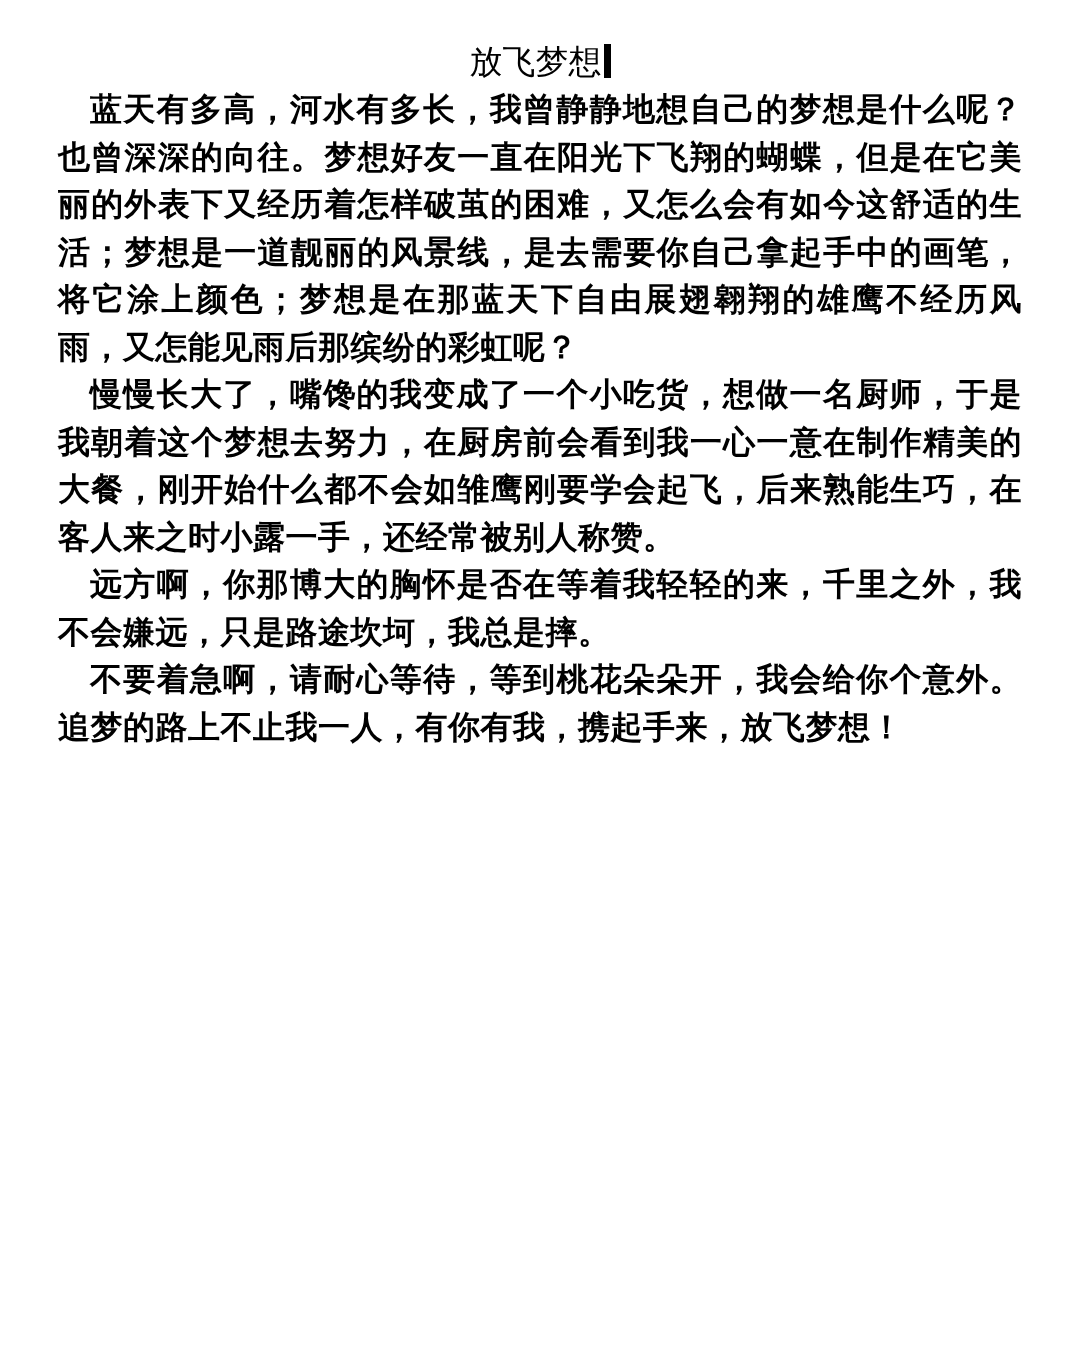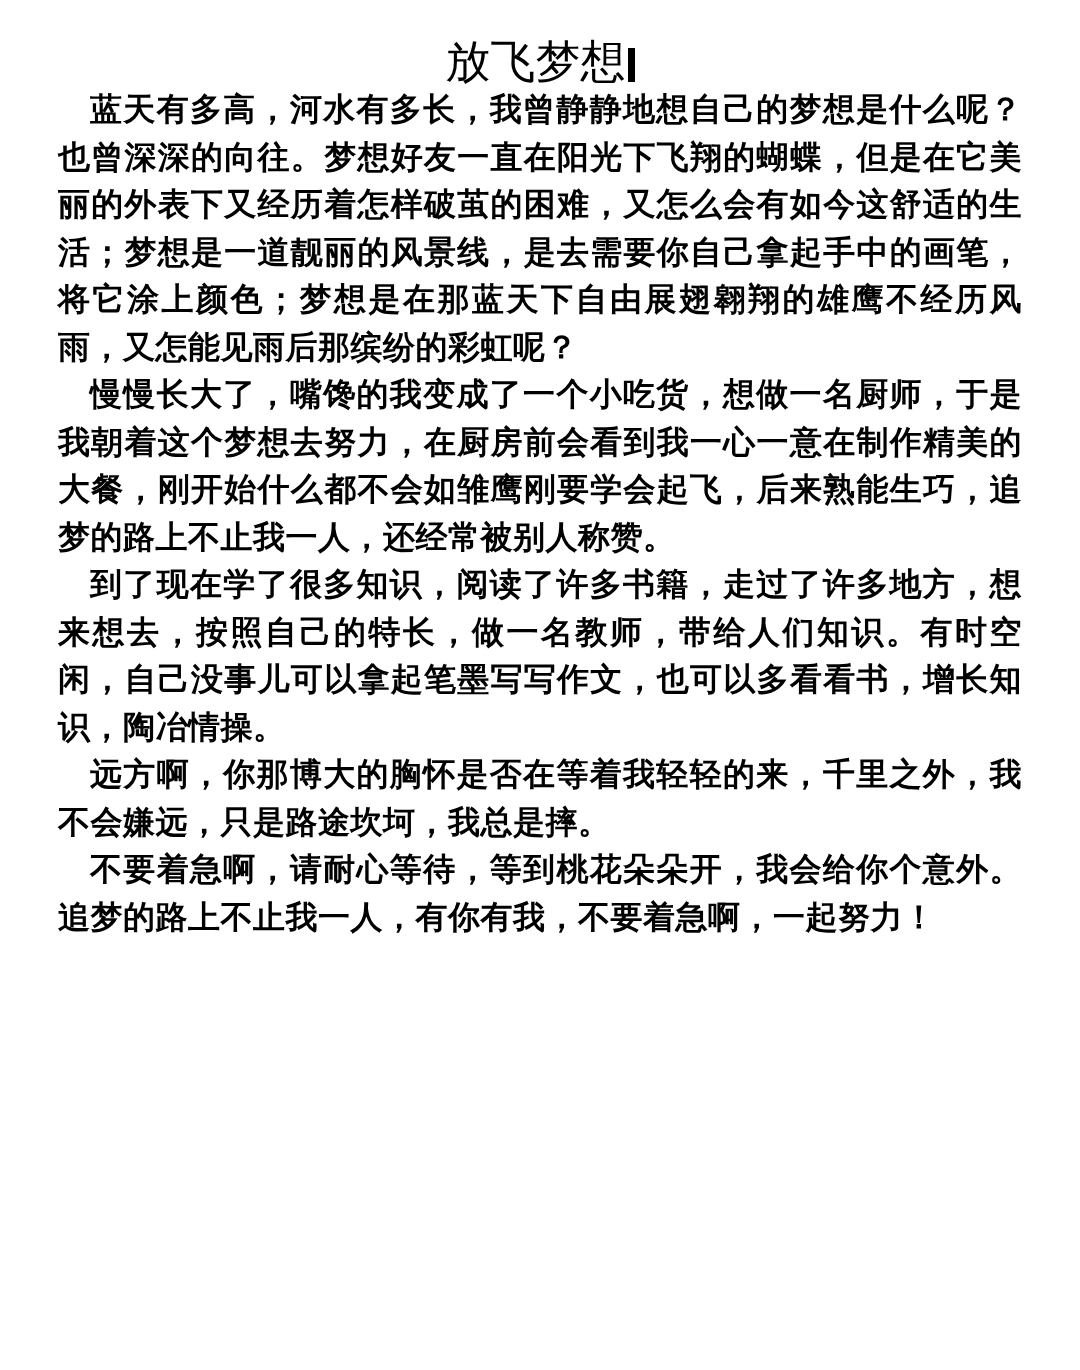--- a/index.html
+++ b/index.html
@@ -19,21 +19,21 @@
     width: 1080px;
     padding: 38px 58px 0 58px;
     font-family: "Liberation Sans", "DejaVu Sans", sans-serif;
     font-size: 32px;
     line-height: 47.5px;
     color: #000000;
     cursor: text;
   }
   .doc-title {
     margin: 0;
-    font-size: 45px;
+    font-size: 33px;
     font-weight: 400;
     text-align: center;
     line-height: 48px;
     white-space: nowrap;
   }
   .caret {
     display: inline-block;
     width: 7px;
     height: 34px;
     background: #000000;
@@ -49,18 +49,17 @@
     font-weight: bold;
   }
 </style>
 </head>
 <body>
 
 <div class="viewport">
   <div class="page">
     <h1 class="doc-title"><span>放飞梦想</span><span class="caret"></span></h1>
     <p>蓝天有多高，河水有多长，我曾静静地想自己的梦想是什么呢？也曾深深的向往。梦想好友一直在阳光下飞翔的蝴蝶，但是在它美丽的外表下又经历着怎样破茧的困难，又怎么会有如今这舒适的生活；梦想是一道靓丽的风景线，是去需要你自己拿起手中的画笔，将它涂上颜色；梦想是在那蓝天下自由展翅翱翔的雄鹰不经历风雨，又怎能见雨后那缤纷的彩虹呢？</p>
-    <p>慢慢长大了，嘴馋的我变成了一个小吃货，想做一名厨师，于是我朝着这个梦想去努力，在厨房前会看到我一心一意在制作精美的大餐，刚开始什么都不会如雏鹰刚要学会起飞，后来熟能生巧，追梦的路上不止我一人，还经常被别人称赞。</p>
-    <p>到了现在学了很多知识，阅读了许多书籍，走过了许多地方，想来想去，按照自己的特长，做一名教师，带给人们知识。有时空闲，自己没事儿可以拿起笔墨写写作文，也可以多看看书，增长知识，陶冶情操。</p>
+    <p>慢慢长大了，嘴馋的我变成了一个小吃货，想做一名厨师，于是我朝着这个梦想去努力，在厨房前会看到我一心一意在制作精美的大餐，刚开始什么都不会如雏鹰刚要学会起飞，后来熟能生巧，在客人来之时小露一手，还经常被别人称赞。</p>
     <p>远方啊，你那博大的胸怀是否在等着我轻轻的来，千里之外，我不会嫌远，只是路途坎坷，我总是摔。</p>
-    <p>不要着急啊，请耐心等待，等到桃花朵朵开，我会给你个意外。追梦的路上不止我一人，有你有我，不要着急啊，一起努力！</p>
+    <p>不要着急啊，请耐心等待，等到桃花朵朵开，我会给你个意外。追梦的路上不止我一人，有你有我，携起手来，放飞梦想！</p>
   </div>
 </div>
 
 </body></html>

